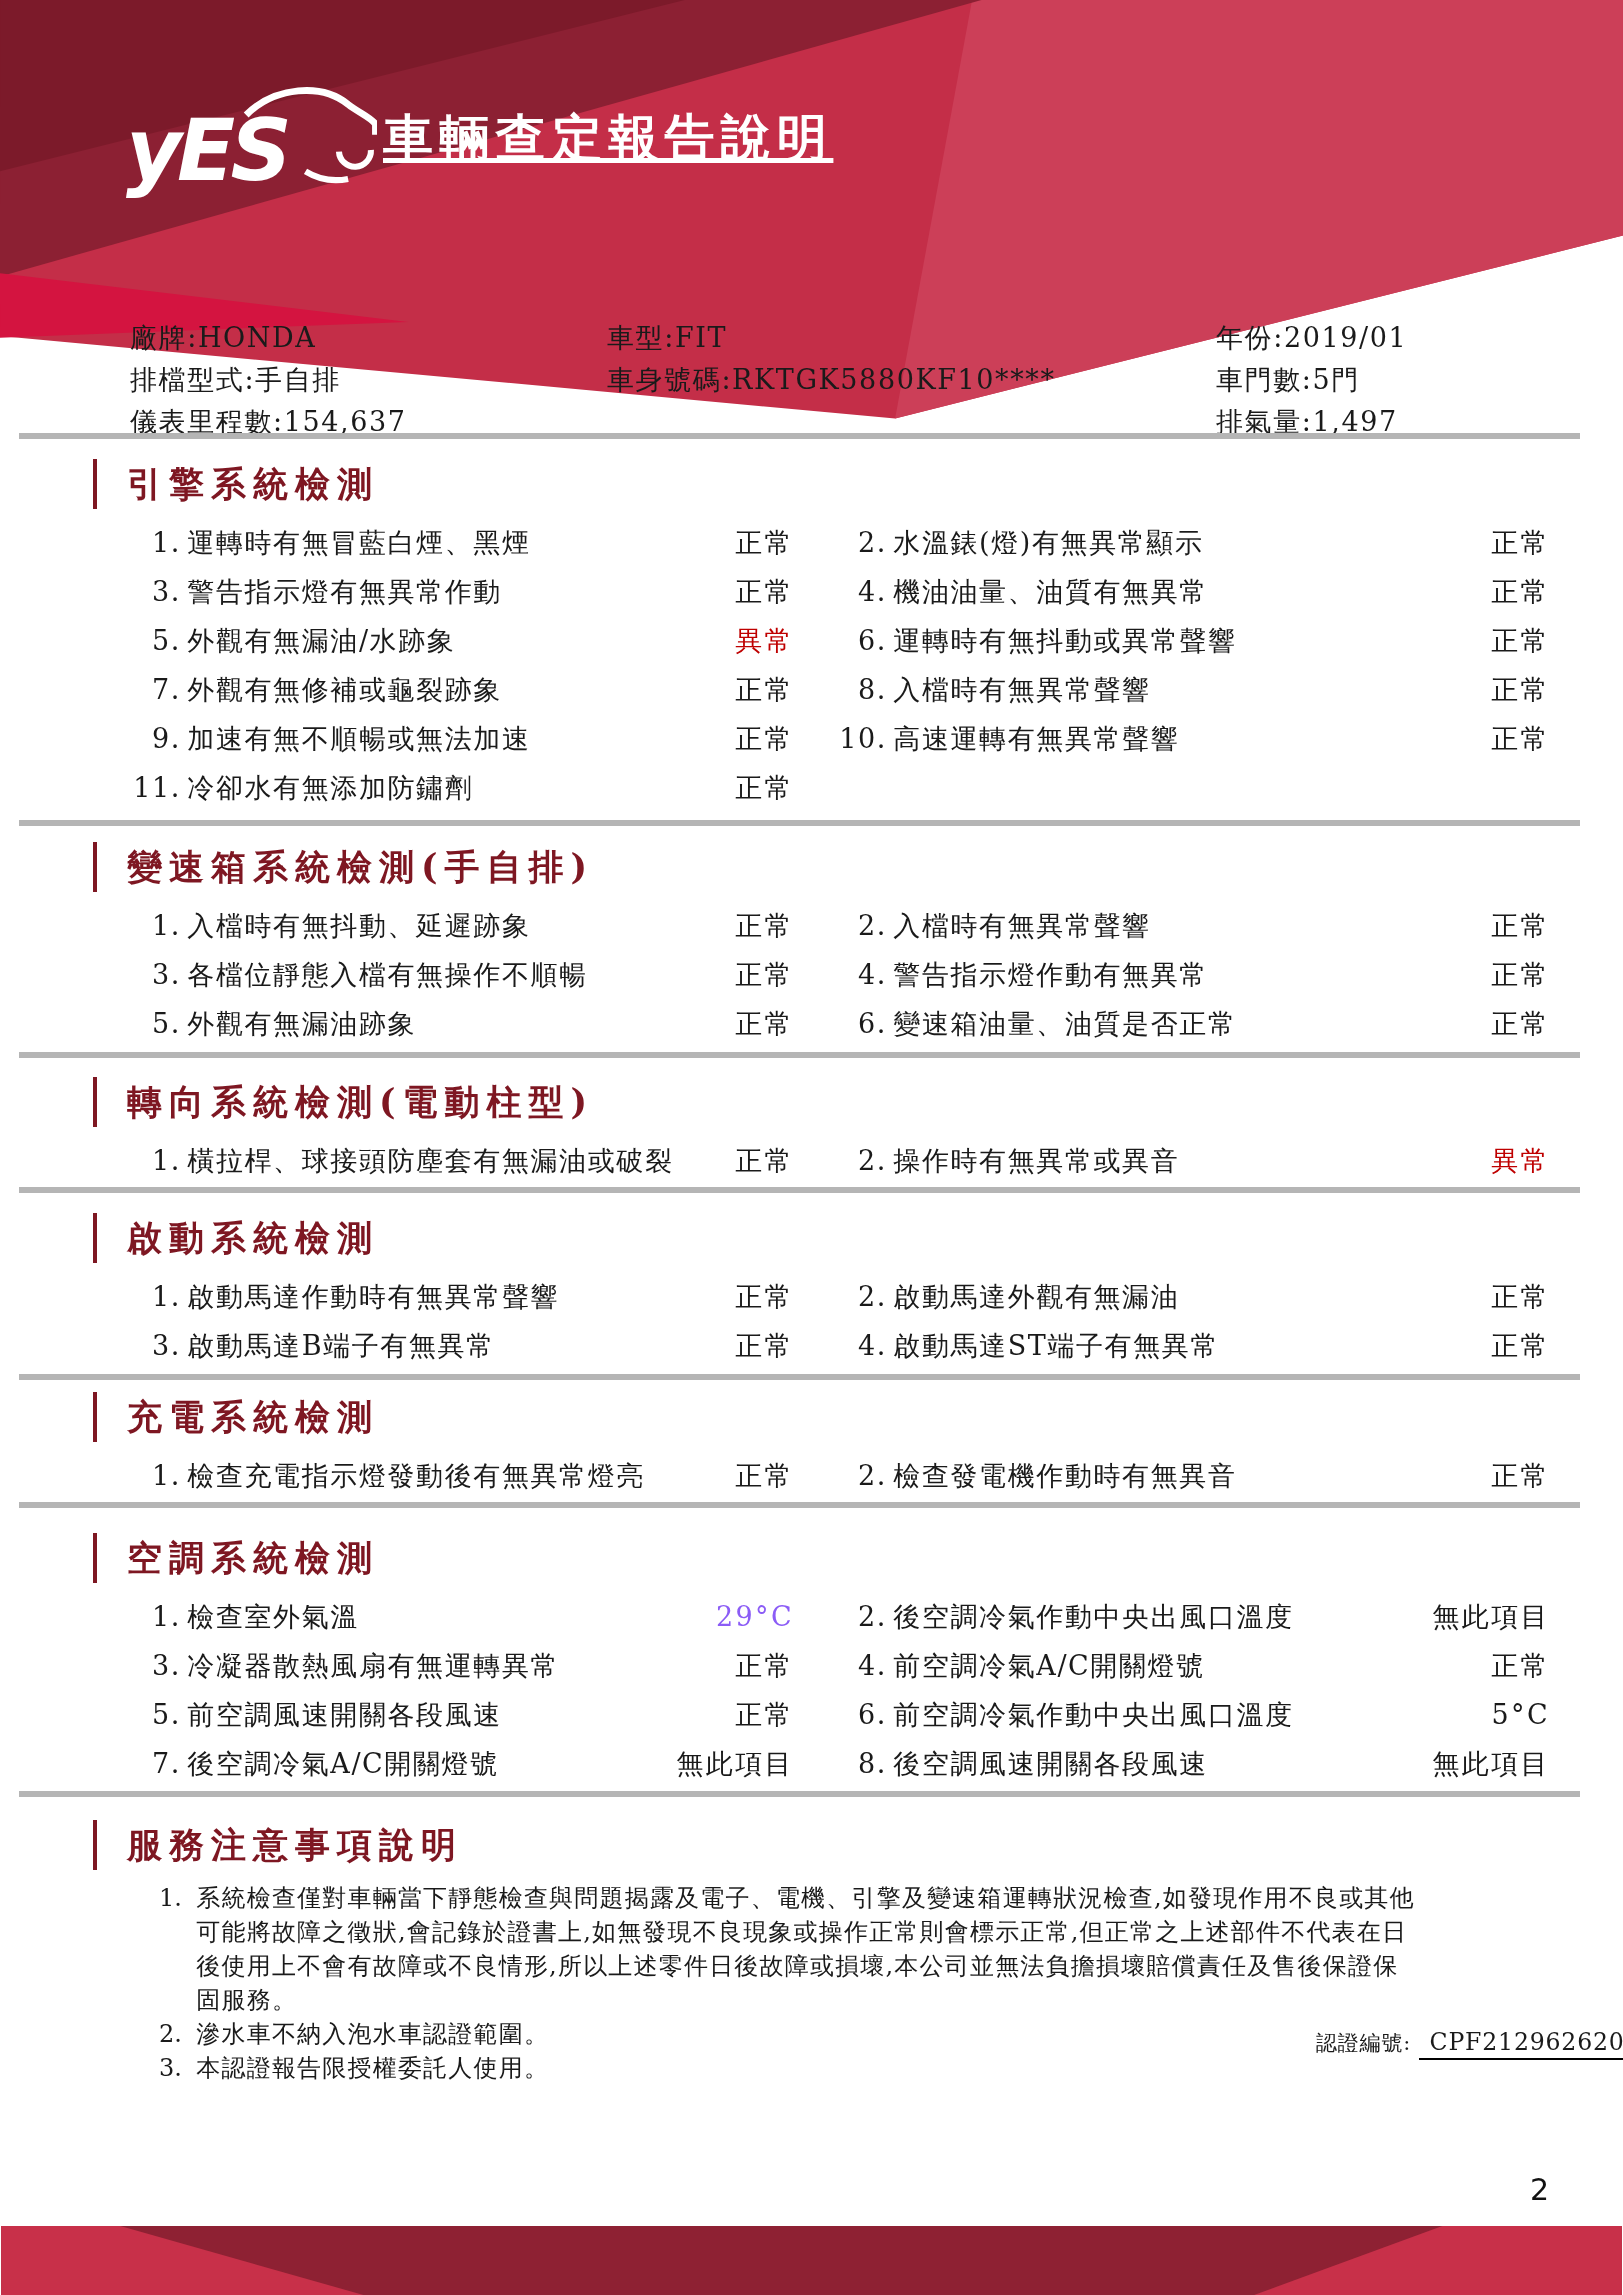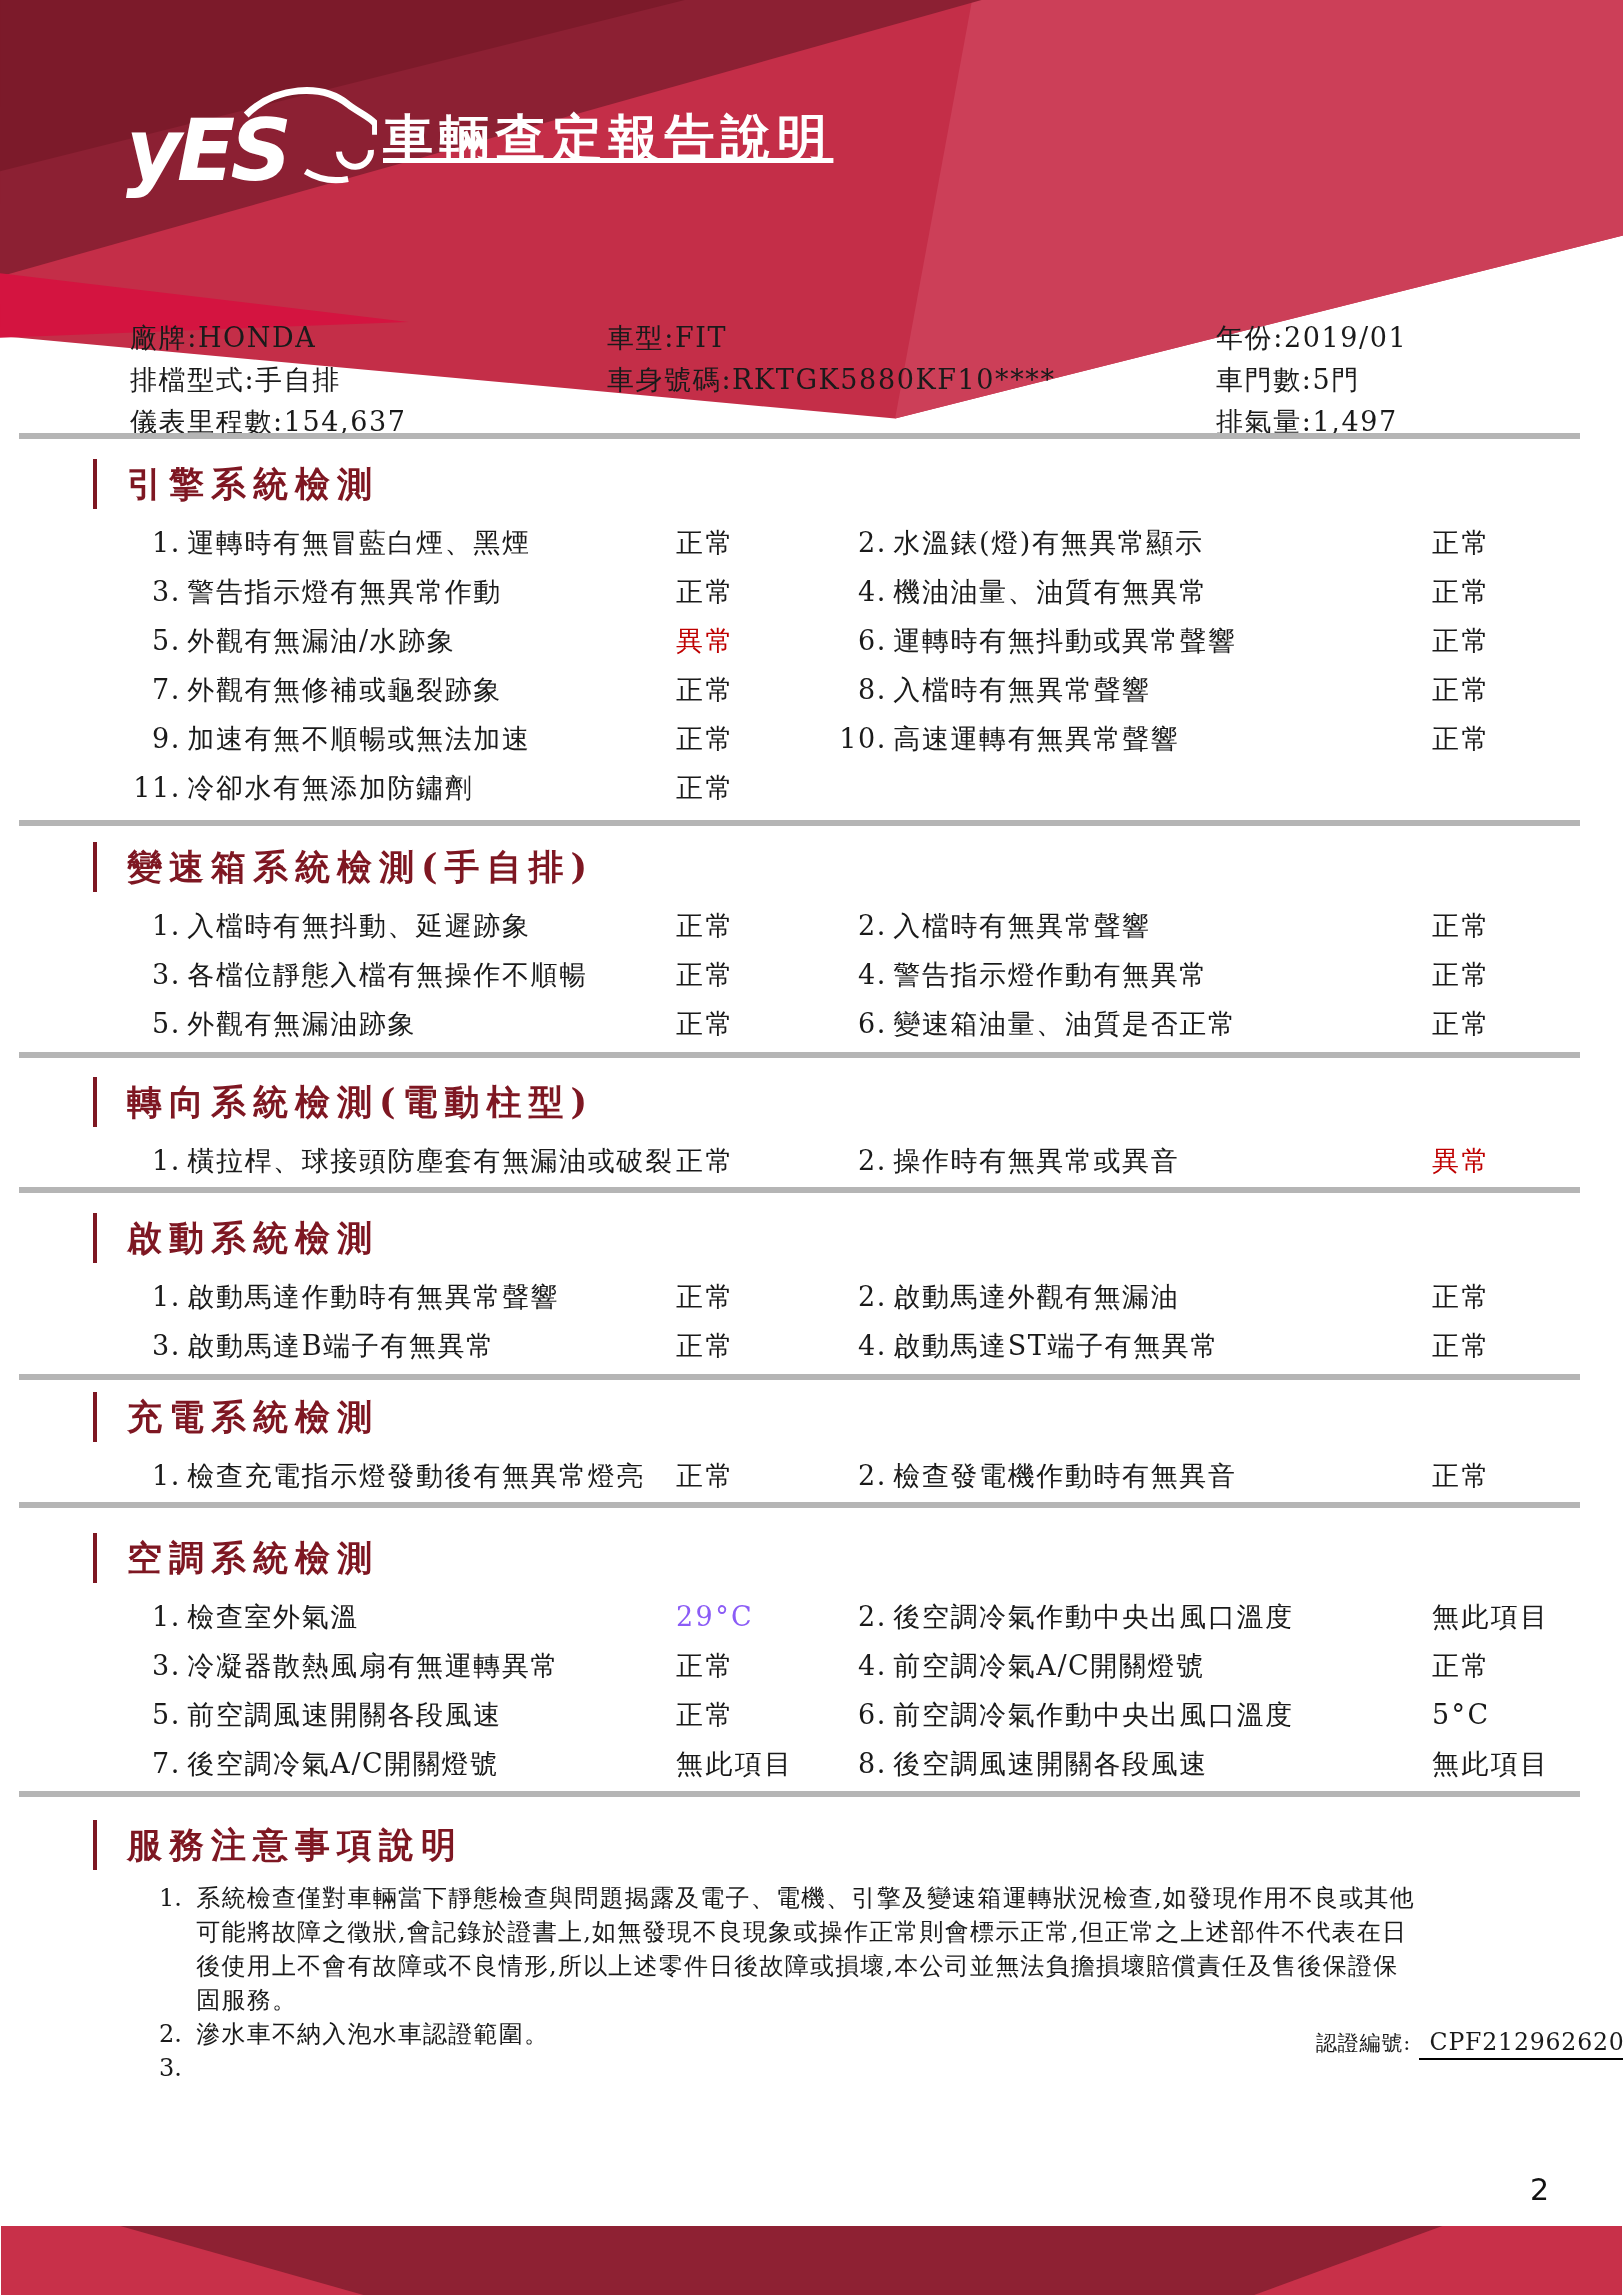--- a/index.html
+++ b/index.html
@@ -20,21 +20,21 @@
   
   .section{position:absolute;left:93px;width:1456px;}
   .section h2{margin:0;font-size:35px;line-height:50px;font-weight:600;color:#7e1722;
               border-left:4.7px solid #7e1722;padding-left:30px;letter-spacing:7px;white-space:nowrap;}
   .grid{display:grid;grid-template-columns:701px 718px;column-gap:38px;margin-top:9.4px;}
   .item{display:flex;align-items:center;height:49px;font-size:27px;letter-spacing:1.6px;white-space:nowrap;}
   .item .no{flex:0 0 auto;text-align:right;}
   .grid .item:nth-child(odd) .no{width:88px;}
   .grid .item:nth-child(even) .no{width:55px;}
   .item .lbl{margin-left:6.3px;}
-  .item .st{margin-left:auto;min-width:118px;letter-spacing:2.4px;}
+  .item .st{margin-left:auto;text-align:right;min-width:118px;letter-spacing:2.4px;}
   
   .notes-list{margin:11px 0 0 66px;font-size:24px;line-height:34px;}
   .note{display:flex;align-items:flex-start;}
   .note .no{flex:0 0 31px;margin-right:6.3px;}
   .note .txt{width:1225px;letter-spacing:1.2px;}
   .cert{position:absolute;top:2028px;left:1316px;font-size:21px;letter-spacing:0.8px;white-space:nowrap;}
   .cert .val{font-size:23.6px;border-bottom:2.4px solid #000;padding:0 11px 1.6px 11px;
              font-family:"DejaVu Serif","Liberation Serif",serif;}
   .pagenum{position:absolute;left:1530px;top:2172px;font-size:30px;
            font-family:"DejaVu Sans","Liberation Sans",sans-serif;color:#111;}
@@ -292,20 +292,21 @@
       <div class="note">
           <span class="no">1.</span>
           <span class="txt">系統檢查僅對車輛當下靜態檢查與問題揭露及電子、電機、引擎及變速箱運轉狀況檢查,如發現作用不良或其他可能將故障之徵狀,會記錄於證書上,如無發現不良現象或操作正常則會標示正常,但正常之上述部件不代表在日後使用上不會有故障或不良情形,所以上述零件日後故障或損壞,本公司並無法負擔損壞賠償責任及售後保證保固服務。</span>
         </div>
       <div class="note">
           <span class="no">2.</span>
           <span class="txt">滲水車不納入泡水車認證範圍。</span>
         </div>
       <div class="note">
           <span class="no">3.</span>
+          <span class="txt">本認證報告限授權委託人使用。</span>
         </div>
     </div>
   </div>
 
   <div class="cert">
     <span>認證編號:</span>
     <span class="val">CPF21296262042</span>
   </div>
 
   <div class="pagenum">2</div>

